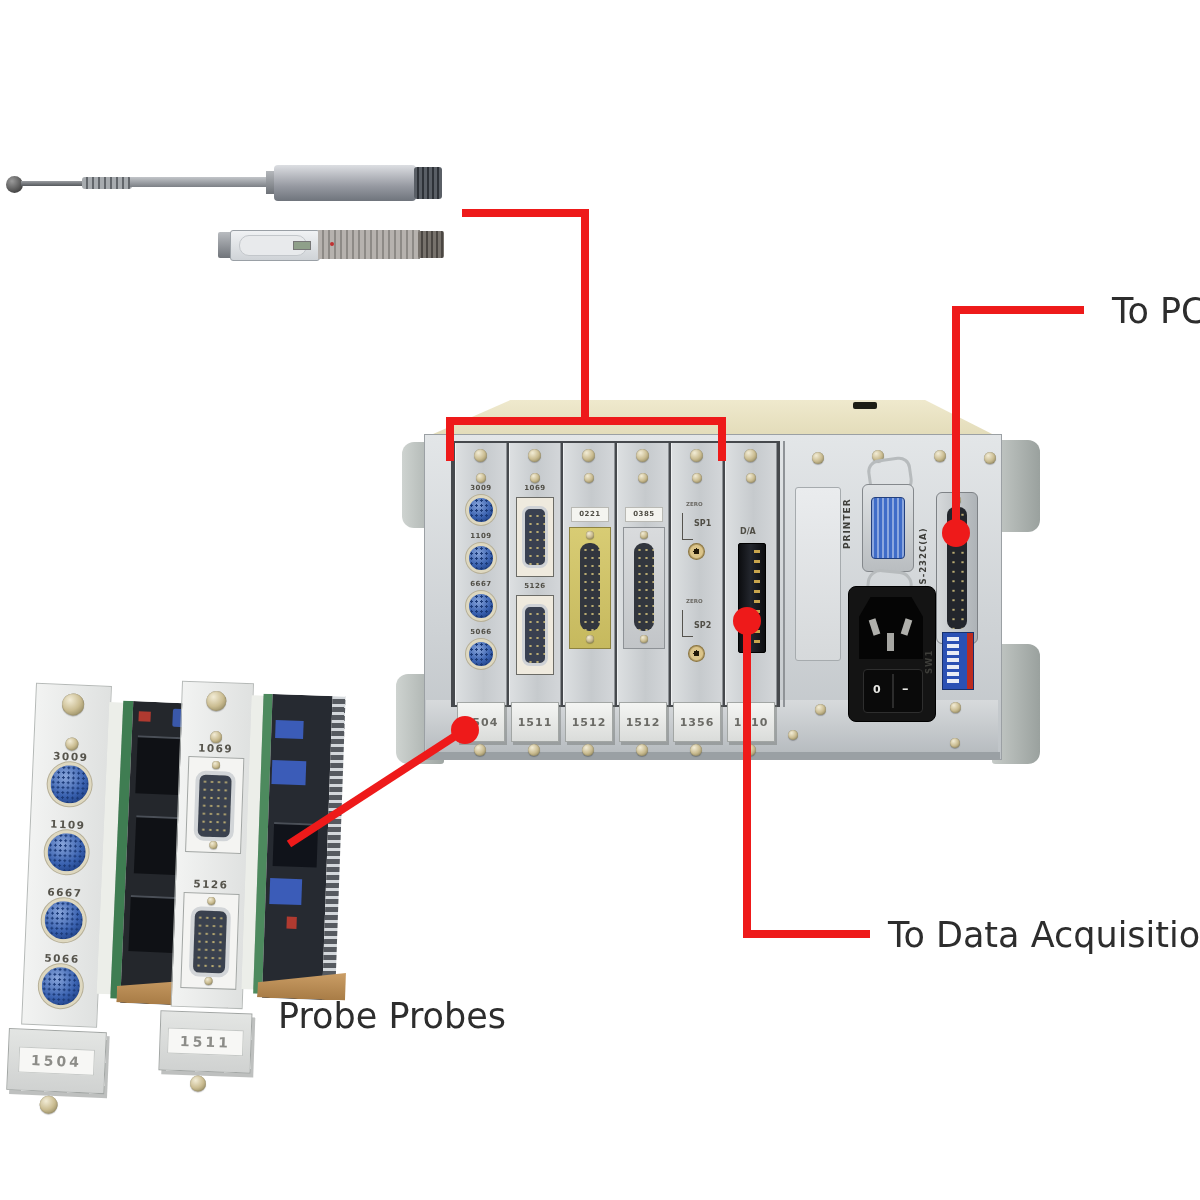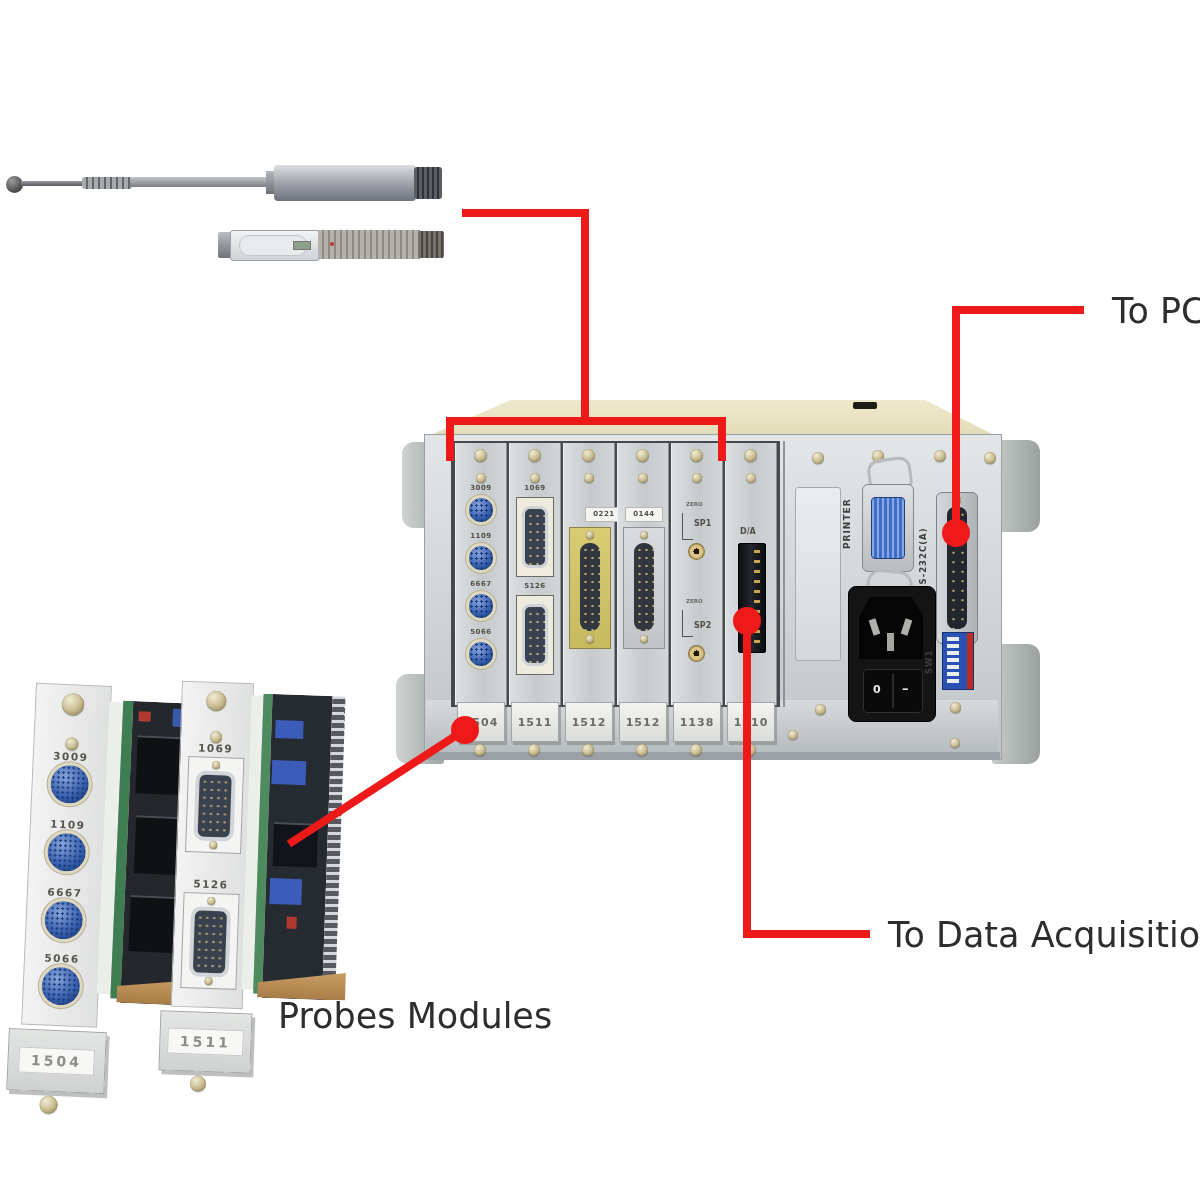--- a/index.html
+++ b/index.html
@@ -108,39 +108,39 @@
     </div>
     <div class="handle t" style="left:1px;top:259px;width:46px;height:38px;">
         <span>1511</span>
       </div>
     <div class="screw t" style="left:18px;top:301px;width:12px;height:12px;"></div>
   </div>
 
   <div class="slot" style="left:563px;">
     <div class="screw t" style="left:18px;top:6px;width:13px;height:13px;"></div>
     <div class="screw t" style="left:20px;top:30px;width:10px;height:10px;"></div>
-    <div class="t" style="left:7px;top:64px;width:36px;height:13px;background:#f4f4f0;border:1px solid #b9b9b4;margin-left:14px;">
+    <div class="t" style="left:7px;top:64px;width:36px;height:13px;background:#f4f4f0;border:1px solid #b9b9b4;">
       <div class="mlbl t" style="top:3px;">0221</div>
     </div>
     <div class="t" style="left:5px;top:84px;width:40px;height:120px;background:linear-gradient(180deg,#d8cc74,#c6b95e);border:1px solid #8e8340;">
       <div class="screw t" style="left:16px;top:3px;width:8px;height:8px;"></div>
       <div class="pins t" style="left:10px;top:15px;width:20px;height:88px;background-color:#32363e;border-radius:9px;"></div>
       <div class="screw t" style="left:16px;top:107px;width:8px;height:8px;"></div>
     </div>
     <div class="handle t" style="left:1px;top:259px;width:46px;height:38px;">
         <span>1512</span>
       </div>
     <div class="screw t" style="left:18px;top:301px;width:12px;height:12px;"></div>
   </div>
 
   <div class="slot" style="left:617px;">
     <div class="screw t" style="left:18px;top:6px;width:13px;height:13px;"></div>
     <div class="screw t" style="left:20px;top:30px;width:10px;height:10px;"></div>
     <div class="t" style="left:7px;top:64px;width:36px;height:13px;background:#f4f4f0;border:1px solid #b9b9b4;">
-      <div class="mlbl t" style="top:3px;">0144</div>
+      <div class="mlbl t" style="top:3px;">0385</div>
     </div>
     <div class="t" style="left:5px;top:84px;width:40px;height:120px;background:linear-gradient(180deg,#d9dbdd,#c2c5c8);border:1px solid #8e9296;">
       <div class="screw t" style="left:16px;top:3px;width:8px;height:8px;"></div>
       <div class="pins t" style="left:10px;top:15px;width:20px;height:88px;background-color:#32363e;border-radius:9px;"></div>
       <div class="screw t" style="left:16px;top:107px;width:8px;height:8px;"></div>
     </div>
     <div class="handle t" style="left:1px;top:259px;width:46px;height:38px;">
         <span>1512</span>
       </div>
     <div class="screw t" style="left:18px;top:301px;width:12px;height:12px;"></div>
@@ -151,21 +151,21 @@
     <div class="screw t" style="left:20px;top:30px;width:10px;height:10px;"></div>
     <div class="t" style="left:14px;top:58px;font:700 5.5px 'DejaVu Sans',sans-serif;color:#6b6964;">ZERO</div>
     <div class="t" style="left:10px;top:70px;width:10px;height:26px;border-left:1px solid #55534e;border-bottom:1px solid #55534e;"></div>
     <div class="t" style="left:22px;top:76px;font:700 8px 'DejaVu Sans',sans-serif;color:#504e46;">SP1</div>
     <div class="jack t" style="left:16px;top:100px;width:17px;height:17px;"></div>
     <div class="t" style="left:14px;top:155px;font:700 5.5px 'DejaVu Sans',sans-serif;color:#6b6964;">ZERO</div>
     <div class="t" style="left:10px;top:167px;width:10px;height:26px;border-left:1px solid #55534e;border-bottom:1px solid #55534e;"></div>
     <div class="t" style="left:22px;top:178px;font:700 8px 'DejaVu Sans',sans-serif;color:#504e46;">SP2</div>
     <div class="jack t" style="left:16px;top:202px;width:17px;height:17px;"></div>
     <div class="handle t" style="left:1px;top:259px;width:46px;height:38px;">
-        <span>1138</span>
+        <span>1356</span>
       </div>
     <div class="screw t" style="left:18px;top:301px;width:12px;height:12px;"></div>
   </div>
 
   <div class="slot" style="left:725px;">
     <div class="screw t" style="left:18px;top:6px;width:13px;height:13px;"></div>
     <div class="screw t" style="left:20px;top:30px;width:10px;height:10px;"></div>
     <div class="t" style="left:14px;top:84px;font:700 8px 'DejaVu Sans',sans-serif;color:#504e46;">D/A</div>
     <div class="t" style="left:12px;top:100px;width:26px;height:108px;border:1px solid #000;border-radius:2px;background:linear-gradient(90deg,#0c0d10,#23262d 45%,#0c0d10);">
       <div class="t" style="left:15px;top:6px;width:6px;height:96px;background:repeating-linear-gradient(180deg,#c9a54d 0 3px,transparent 3px 10px);"></div>
@@ -300,15 +300,15 @@
 
   <div class="t dot" style="left:733px;top:607px;width:28px;height:28px;z-index:41;"></div>
   <div class="t red" style="left:743px;top:618px;width:8px;height:320px;z-index:40;"></div>
   <div class="t red" style="left:743px;top:930px;width:127px;height:8px;z-index:40;"></div>
 
   <div class="t red" style="left:289px;top:840px;width:211px;height:8px;z-index:40;transform:rotate(-33deg);transform-origin:0 50%;"></div>
   <div class="t dot" style="left:451px;top:716px;width:28px;height:28px;z-index:41;"></div>
 
   <div class="t biglbl" style="left:1112px;top:291px;z-index:30;">To PC</div>
   <div class="t biglbl" style="left:888px;top:915px;z-index:30;">To Data Acquisition</div>
-  <div class="t biglbl" style="left:278px;top:996px;z-index:30;">Probes Modules</div>
+  <div class="t biglbl" style="left:278px;top:996px;z-index:30;">Probe Probes</div>
 
 </div>
 
 </body></html>

